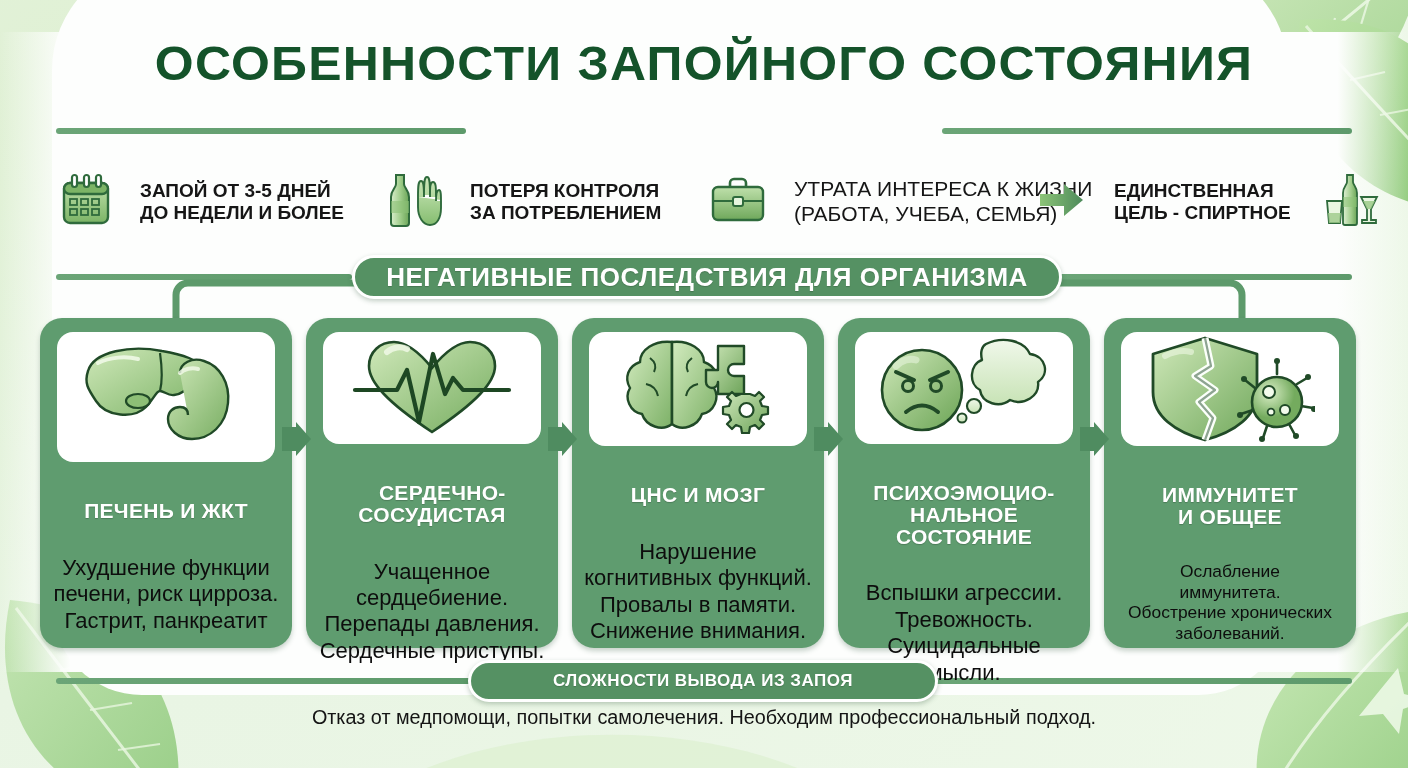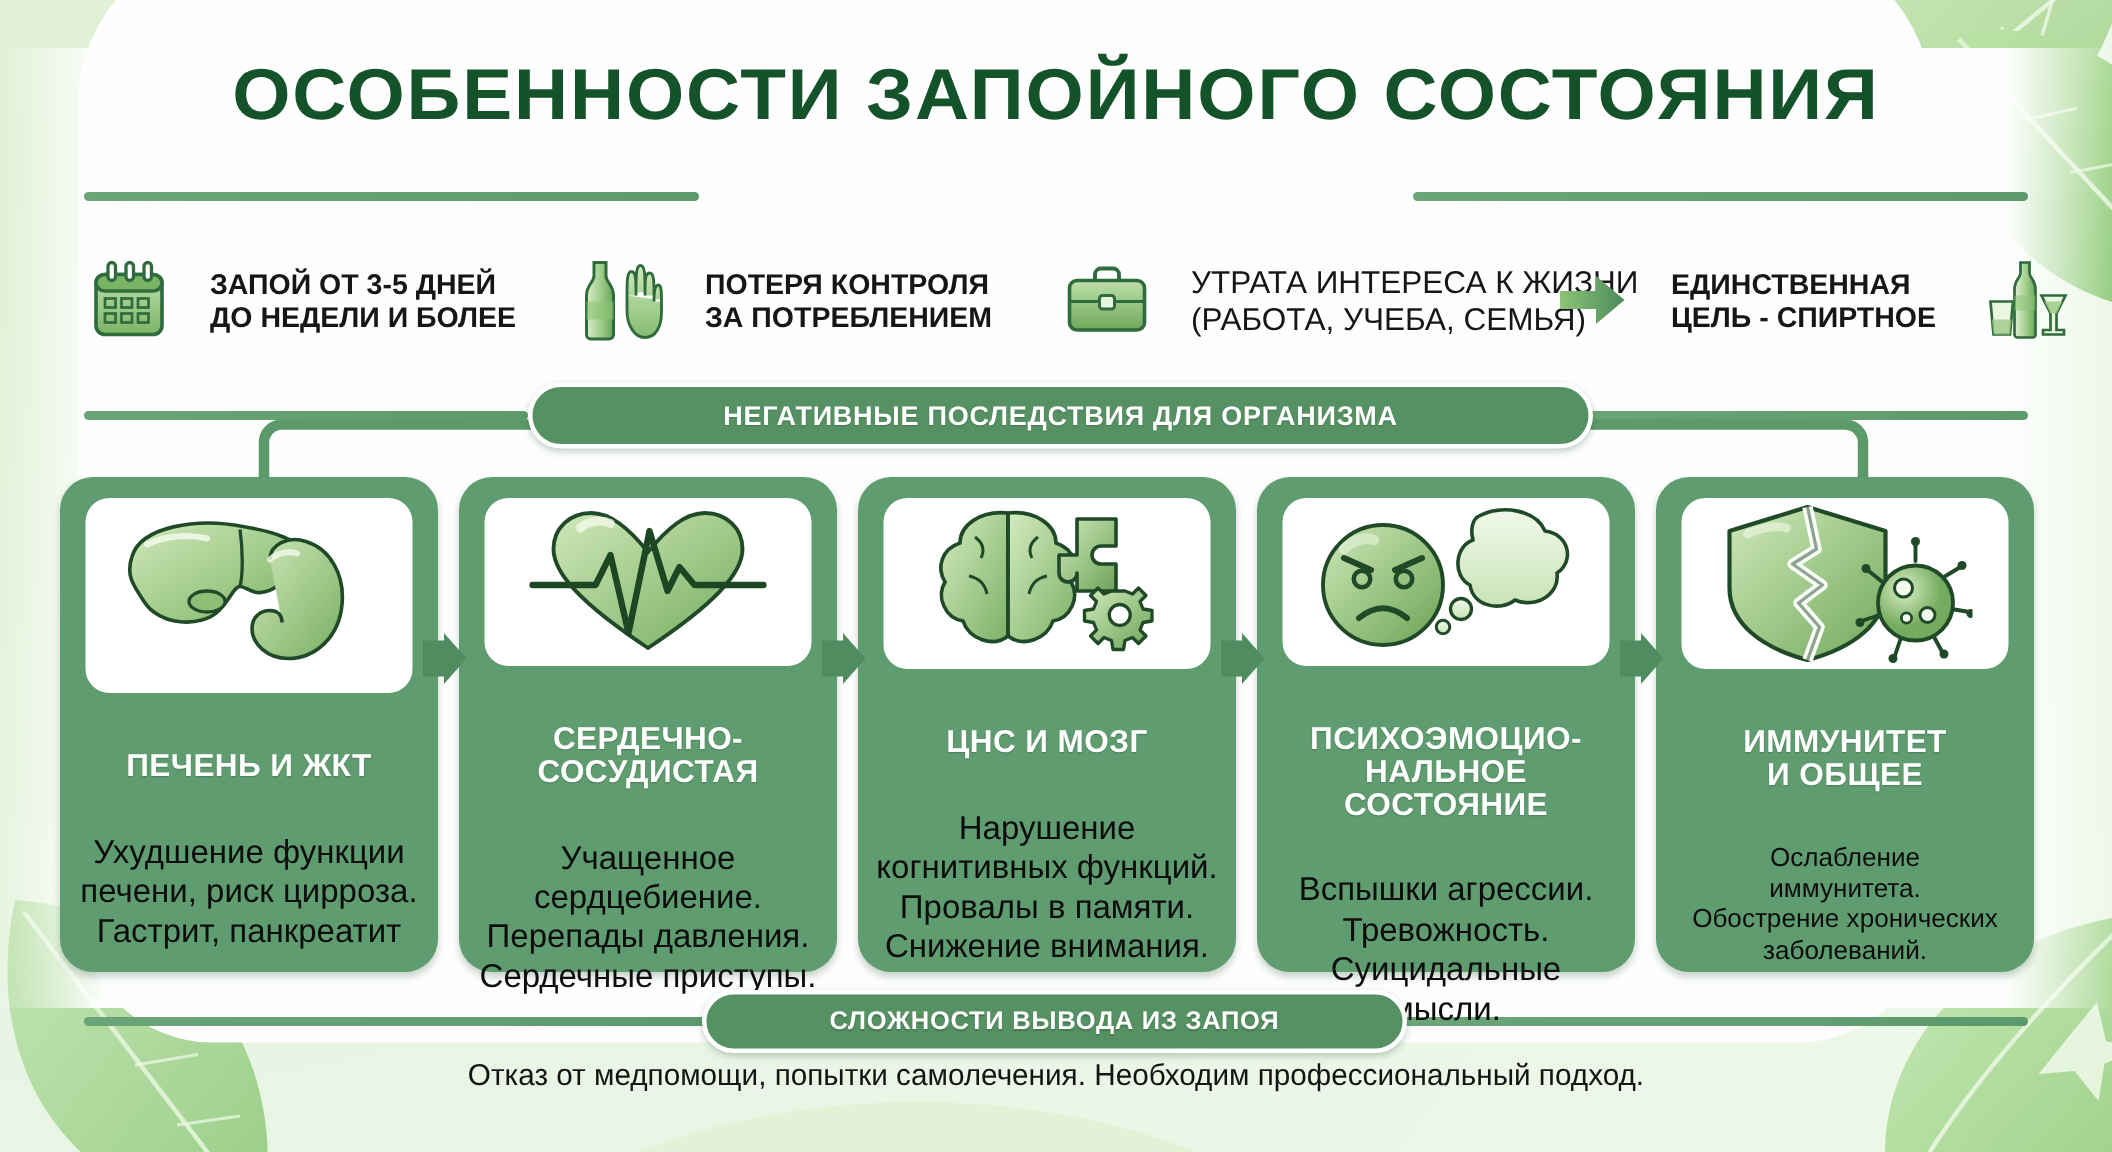--- a/index.html
+++ b/index.html
@@ -59,21 +59,21 @@
     color:#ffffff;
     font-weight:bold;
     display:flex; align-items:center; justify-content:center;
     text-align:center;
     letter-spacing:.5px;
     z-index:6;
   }
   .pill span{ text-shadow:0 1px 1px rgba(0,0,0,.18); }
 
   #pill-behavior{ left:461px; top:110px; width:486px; height:42px; font-size:23px; }
-  #pill-negative{ left:352px; top:255px; width:710px; height:44px; font-size:18px; }
+  #pill-negative{ left:352px; top:255px; width:710px; height:44px; font-size:26px; }
   #pill-difficult{ left:468px; top:660px; width:470px; height:42px; font-size:17px; }
 
   
   .brow{
     position:absolute; top:162px; left:60px; width:1300px; height:80px;
     display:flex; align-items:center;
   }
   .bitem{ display:flex; align-items:center; gap:28px; }
   .btext{ color:#161616; font-size:19px; line-height:1.18; white-space:nowrap; }
   .btext.bold{ font-weight:bold; }
@@ -391,21 +391,21 @@
             <stop offset="0%" stop-color="#cfe8b9"></stop>
                 <stop offset="100%" stop-color="#76ad60"></stop>
               </linearGradient>
             </defs>
           <path d="M85 100 C40 70 22 50 22 34 C22 20 33 10 47 10 C60 10 72 20 85 36 C98 20 110 10 123 10
                    C137 10 148 20 148 34 C148 50 130 70 85 100 Z" fill="url(#hrt)" stroke="#204a27" stroke-width="2.6"></path>
           <path d="M40 20 C46 15 54 14 60 17" stroke="#f2faea" stroke-width="6" fill="none" opacity=".8" stroke-linecap="round"></path>
           <path d="M8 58 h42 l10 -20 l12 52 l14 -68 l12 40 l8 -16 l10 12 h46" fill="none" stroke="#1d4723" stroke-width="4.2" stroke-linejoin="round" stroke-linecap="round"></path>
         </svg>
       </div>
-      <div class="card-title" style="white-space:pre-line;">СЕРДЕЧНО-
+      <div class="card-title" style="white-space:pre-line;text-align:right;">СЕРДЕЧНО-
 СОСУДИСТАЯ</div>
       <div class="card-body">
         <div>Учащенное</div>
         <div>сердцебиение.</div>
         <div>Перепады давления.</div>
         <div>Сердечные приступы.</div>
       </div>
       <svg class="arrow" viewBox="0 0 30 34">
         <path d="M0 5 h14 v-5 l15 17 l-15 17 v-5 h-14 z" fill="#4f8c60"></path>
       </svg>

